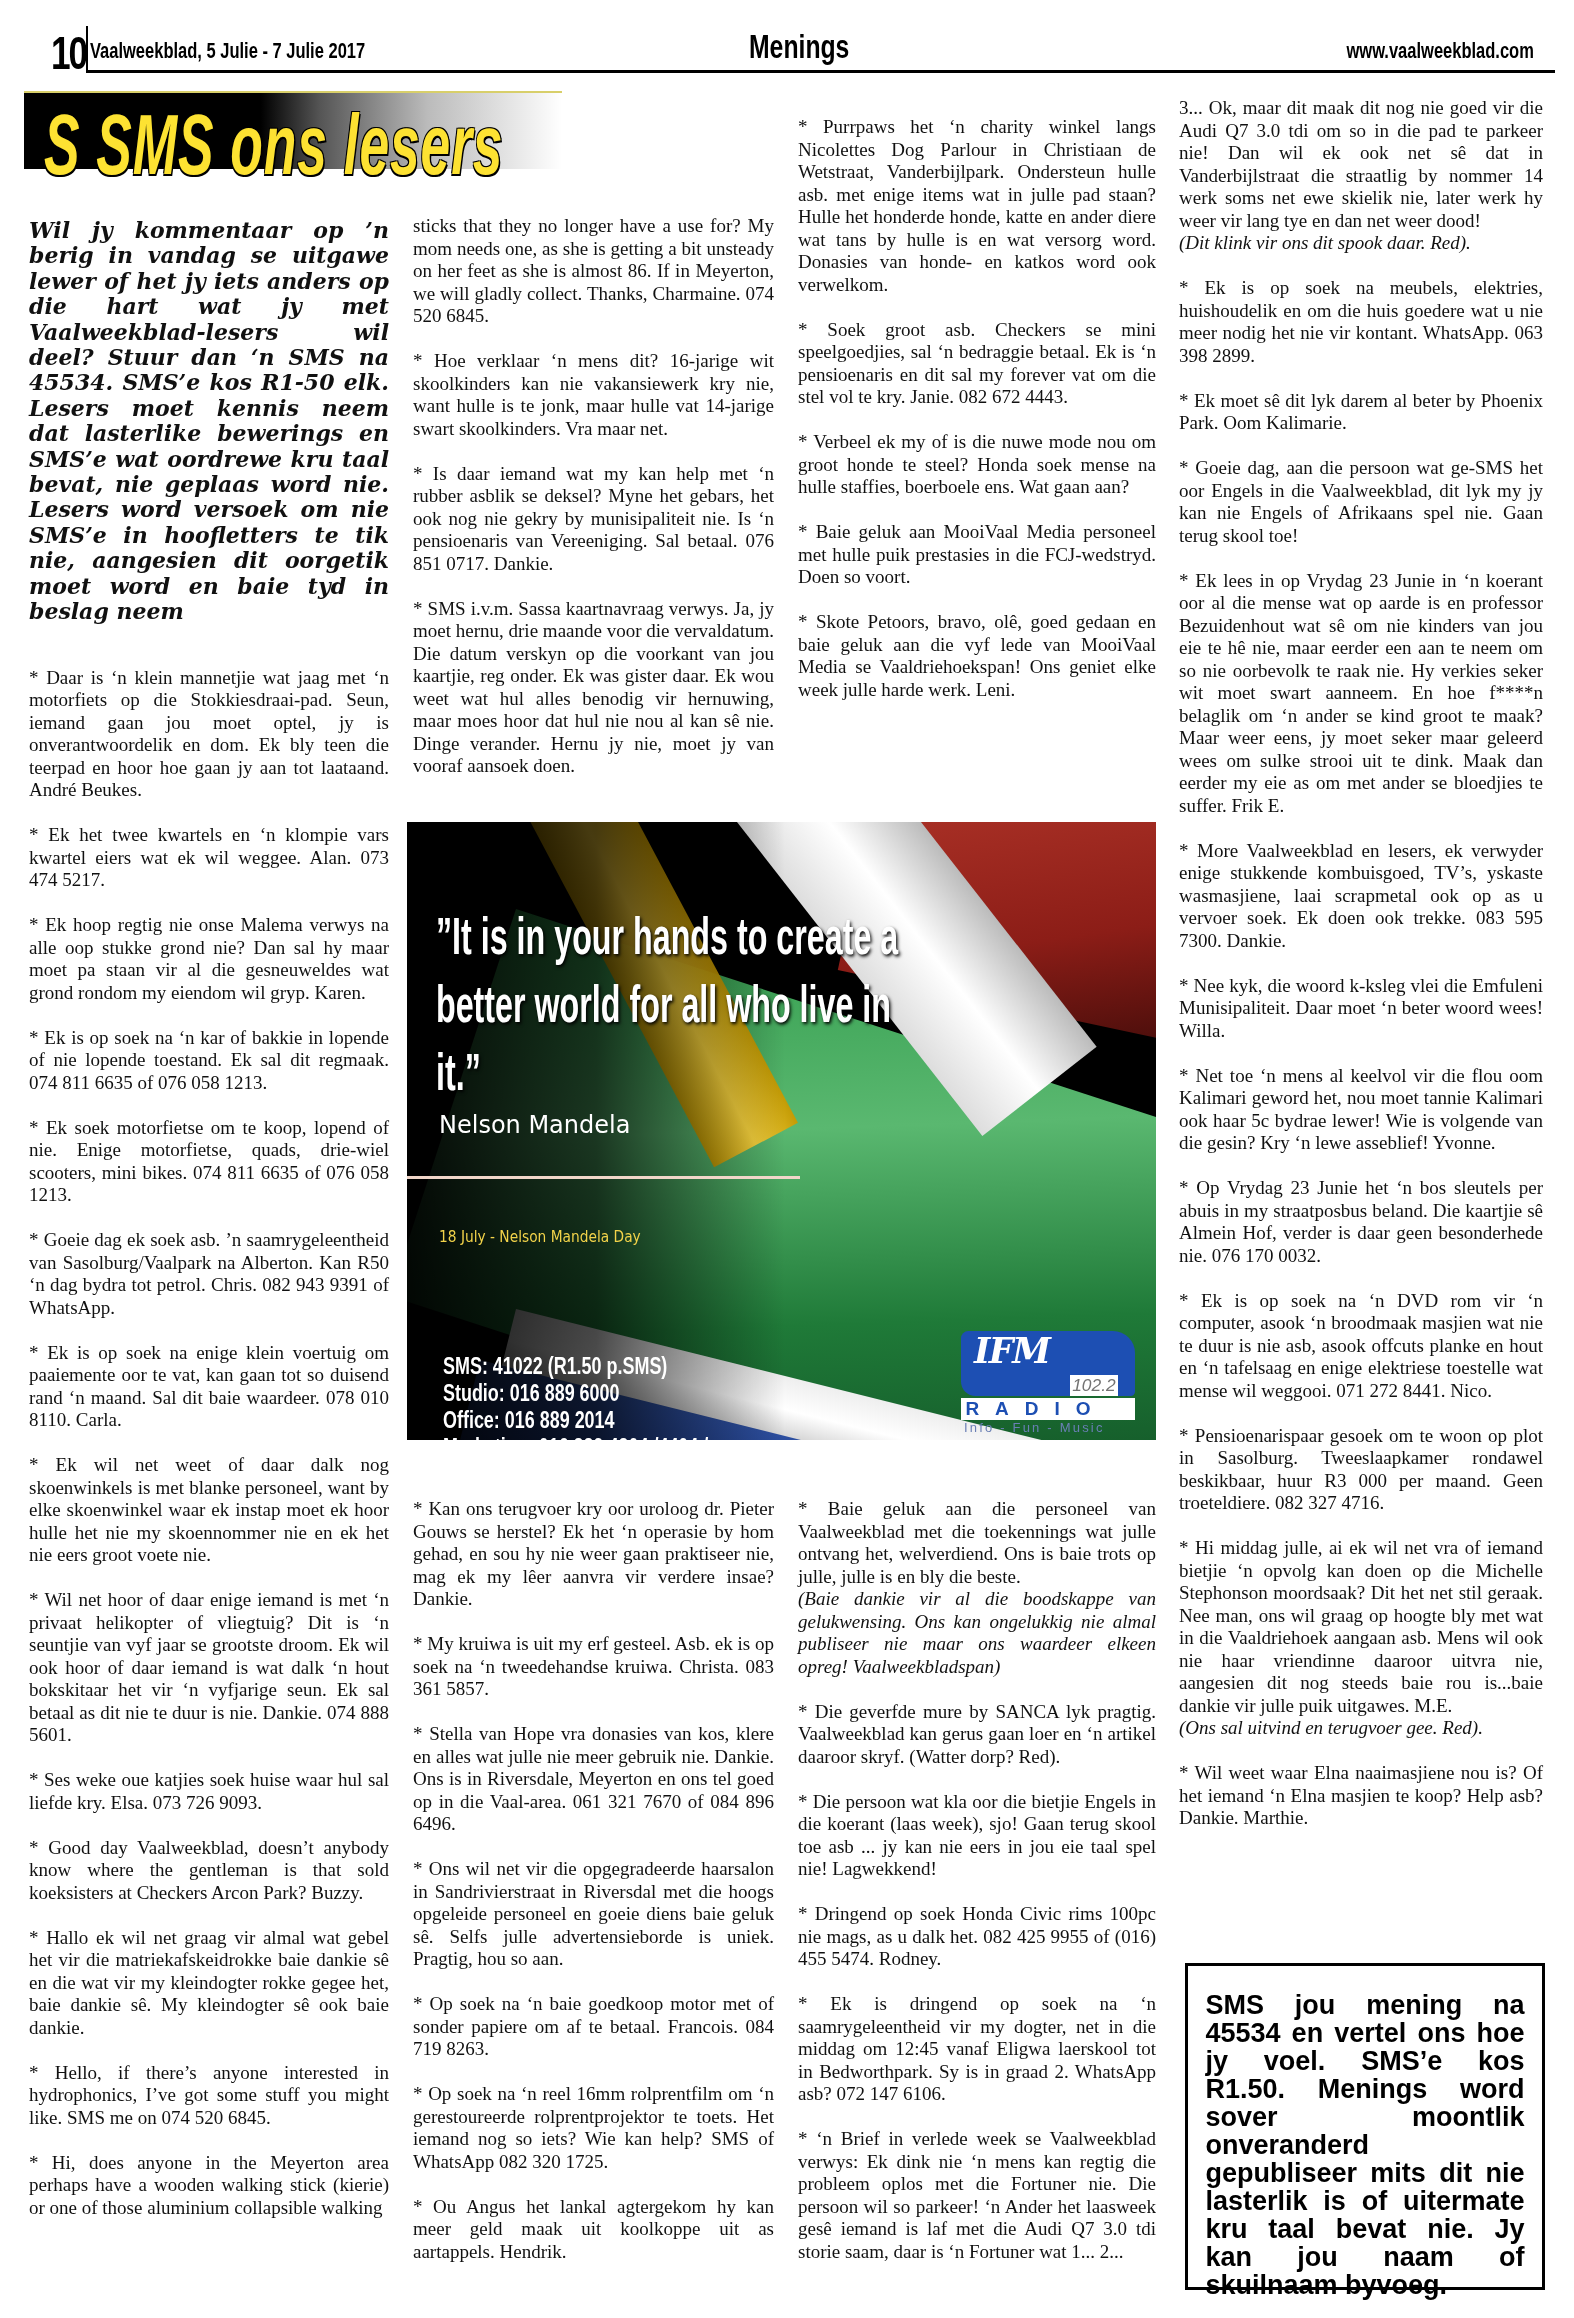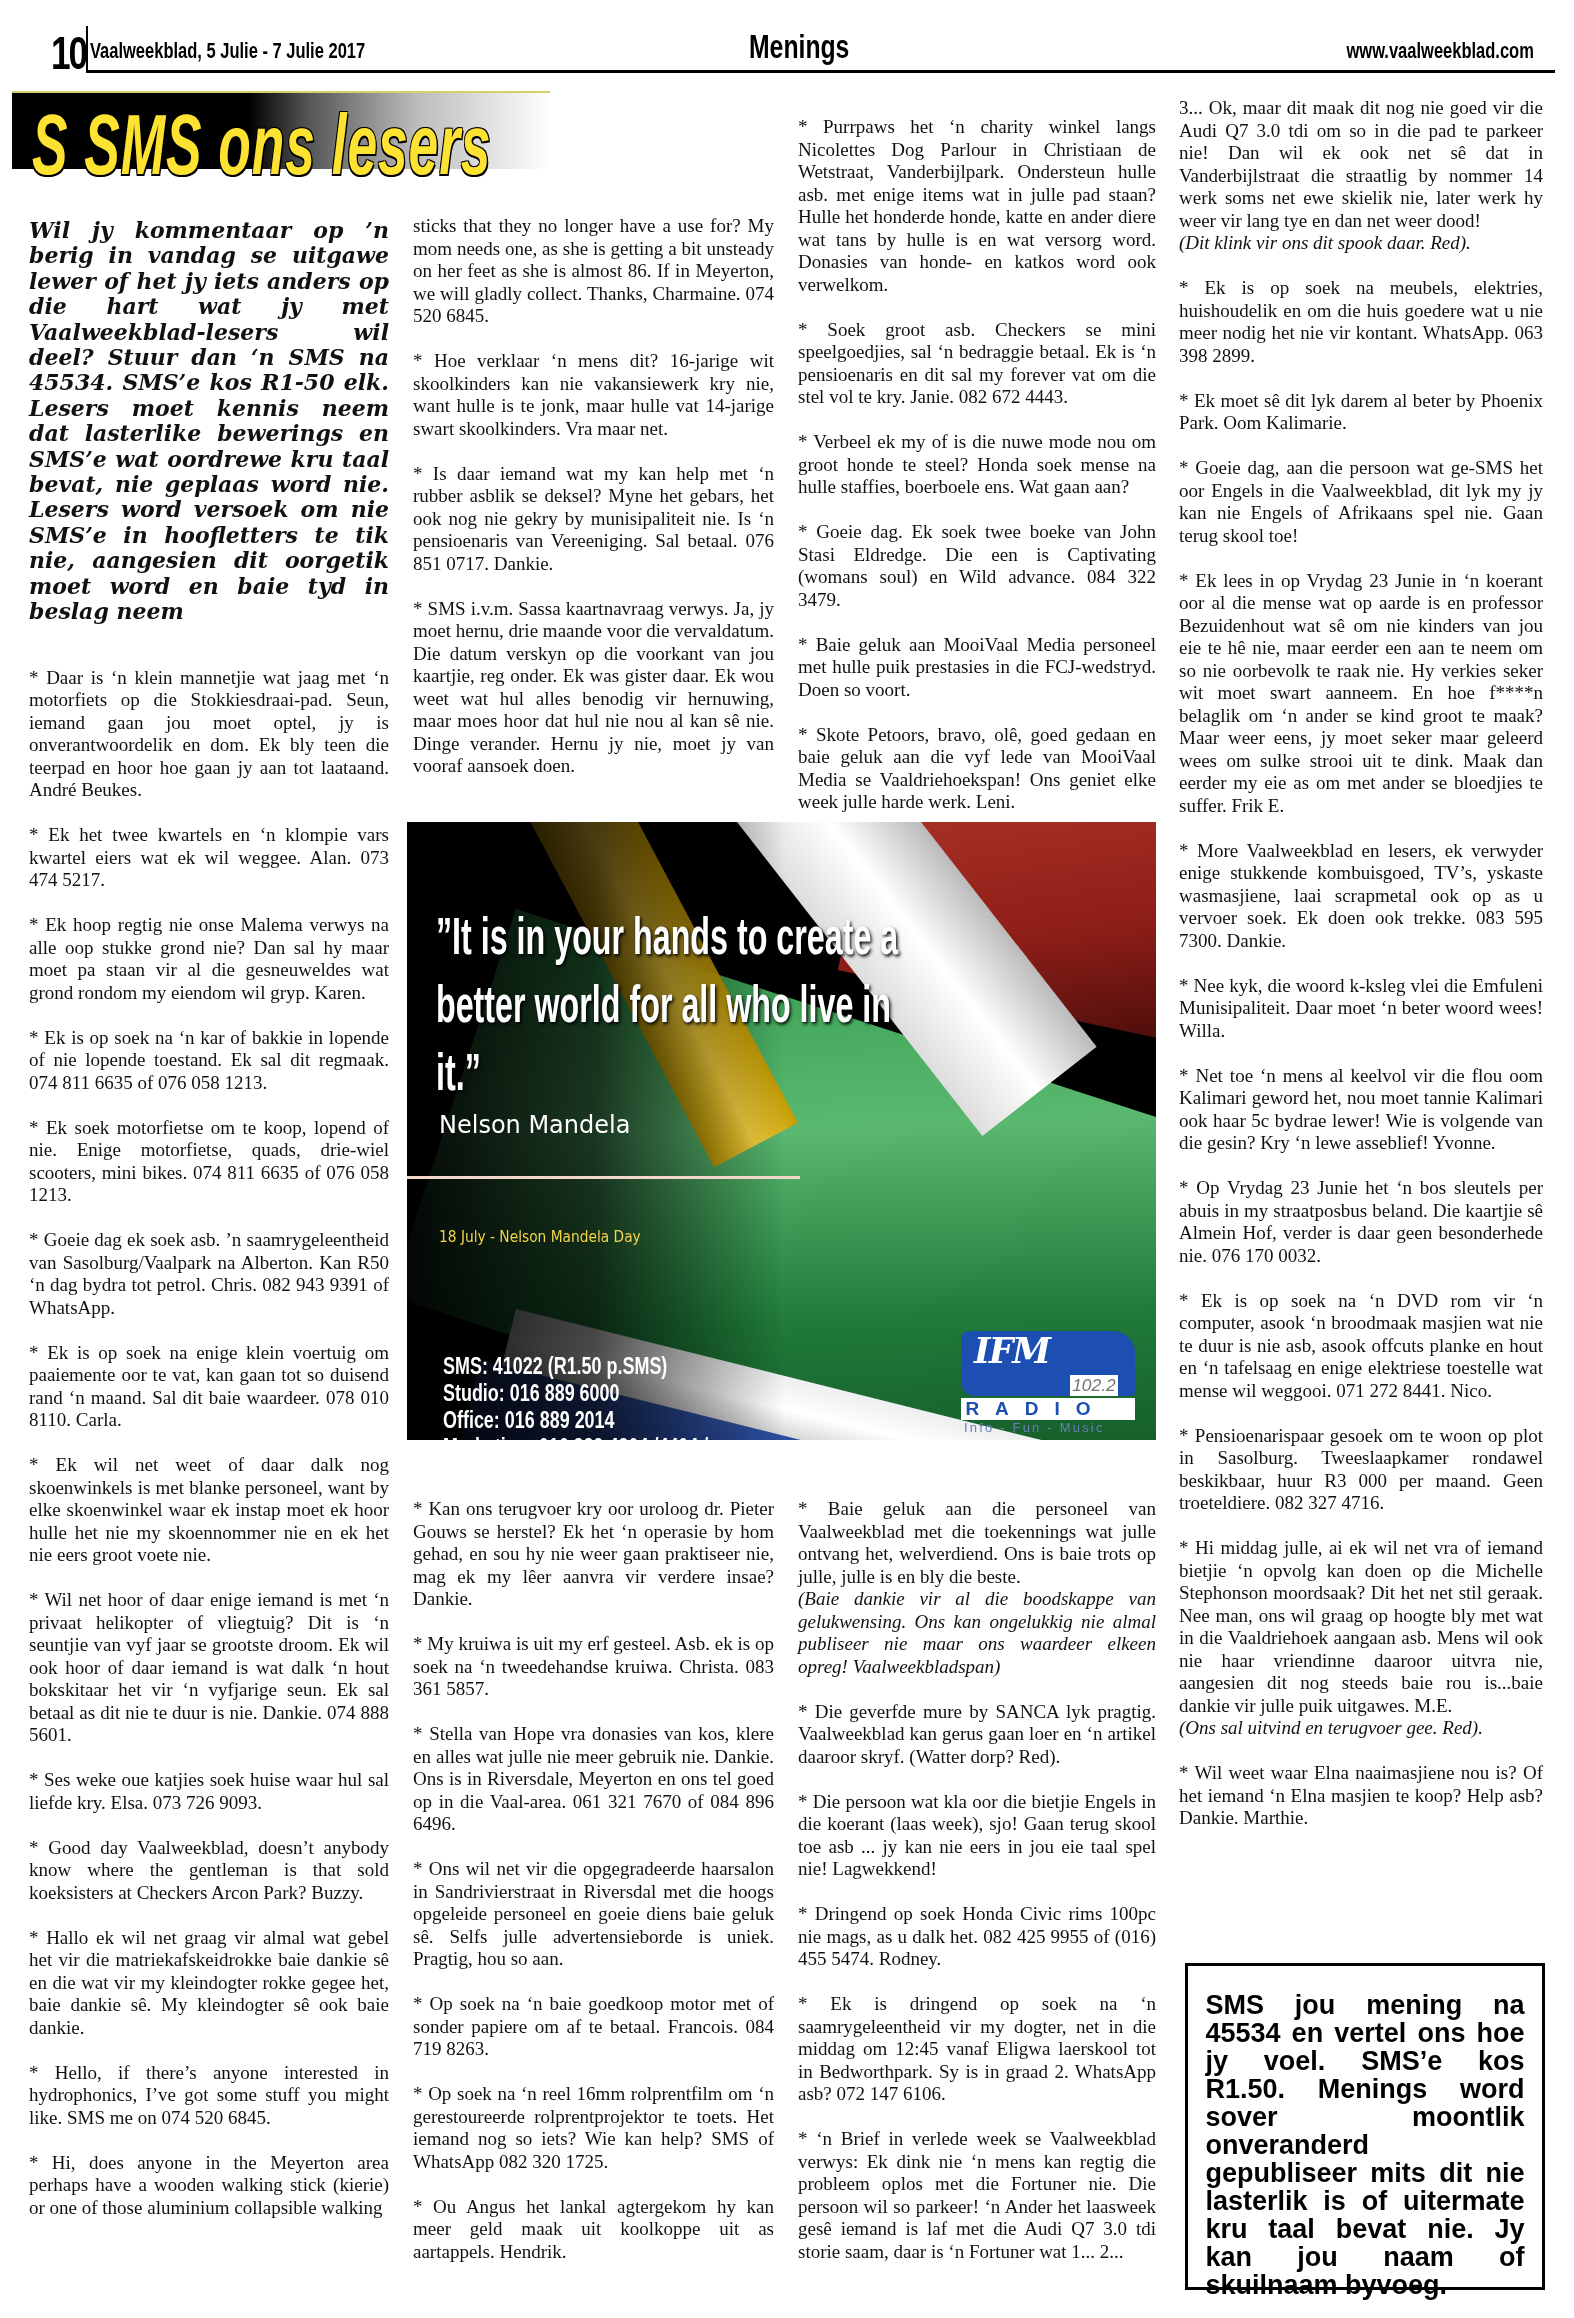--- a/index.html
+++ b/index.html
@@ -9,21 +9,21 @@
   
   .page-header { position: absolute; left: 29px; top: 22px; width: 1527px; height: 51px; }
   .page-num { position: absolute; left: 22px; top: 7.3px; font-family: "Liberation Sans", sans-serif; font-weight: bold; font-size: 47px; line-height: 47px; letter-spacing: -2.9px; transform: scaleX(0.75); transform-origin: left top; color: #000; }
   .header-divider-v { position: absolute; left: 57px; top: 3.6px; width: 1.5px; height: 44px; background: #000; }
   .pub-date { position: absolute; left: 61px; top: 16px; font-family: "Liberation Sans", sans-serif; font-weight: bold; font-size: 22px; transform: scaleX(0.75); transform-origin: left top; color: #000; white-space: nowrap; }
   .section-title { position: absolute; left: 720px; top: 5.8px; font-family: "Liberation Sans", sans-serif; font-weight: bold; font-size: 33px; transform: scaleX(0.75); transform-origin: left top; color: #000; }
   .site-url { position: absolute; right: 22px; top: 16px; font-family: "Liberation Sans", sans-serif; font-weight: bold; font-size: 22px; transform: scaleX(0.75); transform-origin: right top; color: #000; white-space: nowrap; }
   .header-rule { position: absolute; left: 57px; top: 48px; width: 1469px; height: 2.9px; background: #000; }
 
   
-  .banner { position: absolute; left: 12px; top: 91px; width: 538px; height: 78px; border-top: 2.9px solid #d8cf6a; background: linear-gradient(90deg, #000 0%, #000 44%, #555 55%, #bbb 75%, #fff 100%); text-decoration: underline; }
+  .banner { position: absolute; left: 24px; top: 91px; width: 538px; height: 78px; border-top: 2.9px solid #d8cf6a; background: linear-gradient(90deg, #000 0%, #000 44%, #555 55%, #bbb 75%, #fff 100%); text-decoration: underline; }
   .banner-text { position: absolute; left: 20.4px; top: 4.4px; font-family: "Liberation Sans", sans-serif; font-weight: bold; font-style: italic; font-size: 86px; line-height: 95px; color: #fde232; transform: scaleX(0.62); transform-origin: left top; white-space: nowrap; text-shadow: 2.2px 2.2px 0 #000, -1.5px -1.5px 0 #000, 1.5px -1.5px 0 #000, -1.5px 1.5px 0 #000; letter-spacing: 1.5px; }
 
   
   .col { position: absolute; font-size: 19px; line-height: 22.5px; text-align: justify; hyphens: auto; }
   .col1 { left: 29px; top: 218px; width: 360px; }
   .col2-top { left: 413px; top: 215px; width: 361px; }
   .col3-top { left: 798px; top: 116px; width: 358px; }
   .col4 { left: 1179px; top: 97px; width: 364px; }
   .col2-bot { left: 413px; top: 1498px; width: 361px; }
   .col3-bot { left: 798px; top: 1498px; width: 358px; }
@@ -94,21 +94,20 @@
   <p class="item">sticks that they no longer have a use for? My mom needs one, as she is getting a bit unsteady on her feet as she is almost 86. If in Meyerton, we will gladly collect. Thanks, Charmaine. 074 520 6845.</p>
   <p class="item">* Hoe verklaar ‘n mens dit? 16-jarige wit skoolkinders kan nie vakansiewerk kry nie, want hulle is te jonk, maar hulle vat 14-jarige swart skoolkinders. Vra maar net.</p>
   <p class="item">* Is daar iemand wat my kan help met ‘n rubber asblik se deksel? Myne het gebars, het ook nog nie gekry by munisipaliteit nie. Is ‘n pensioenaris van Vereeniging. Sal betaal. 076 851 0717. Dankie.</p>
   <p class="item">* SMS i.v.m. Sassa kaartnavraag verwys. Ja, jy moet hernu, drie maande voor die vervaldatum. Die datum verskyn op die voorkant van jou kaartjie, reg onder. Ek was gister daar. Ek wou weet wat hul alles benodig vir hernuwing, maar moes hoor dat hul nie nou al kan sê nie. Dinge verander. Hernu jy nie, moet jy van vooraf aansoek doen.</p>
 </div>
 
 <div class="col col3-top">
   <p class="item">* Purrpaws het ‘n charity winkel langs Nicolettes Dog Parlour in Christiaan de Wetstraat, Vanderbijlpark. Ondersteun hulle asb. met enige items wat in julle pad staan? Hulle het honderde honde, katte en ander diere wat tans by hulle is en wat versorg word. Donasies van honde- en katkos word ook verwelkom.</p>
   <p class="item">* Soek groot asb. Checkers se mini speelgoedjies, sal ‘n bedraggie betaal. Ek is ‘n pensioenaris en dit sal my forever vat om die stel vol te kry. Janie. 082 672 4443.</p>
   <p class="item">* Verbeel ek my of is die nuwe mode nou om groot honde te steel? Honda soek mense na hulle staffies, boerboele ens. Wat gaan aan?</p>
-  <p class="item">* Goeie dag. Ek soek twee boeke van John Stasi Eldredge. Die een is Captivating (womans soul) en Wild advance. 084 322 3479.</p>
   <p class="item">* Baie geluk aan MooiVaal Media personeel met hulle puik prestasies in die FCJ-wedstryd. Doen so voort.</p>
   <p class="item">* Skote Petoors, bravo, olê, goed gedaan en baie geluk aan die vyf lede van MooiVaal Media se Vaaldriehoekspan! Ons geniet elke week julle harde werk. Leni.</p>
 </div>
 
 <div class="col col4">
   <p>3... Ok, maar dit maak dit nog nie goed vir die Audi Q7 3.0 tdi om so in die pad te parkeer nie! Dan wil ek ook net sê dat in Vanderbijlstraat die straatlig by nommer 14 werk soms net ewe skielik nie, later werk hy weer vir lang tye en dan net weer dood!</p>
   <p class="item note">(Dit klink vir ons dit spook daar. Red).</p>
   <p class="item">* Ek is op soek na meubels, elektries, huishoudelik en om die huis goedere wat u nie meer nodig het nie vir kontant. WhatsApp. 063 398 2899.</p>
   <p class="item">* Ek moet sê dit lyk darem al beter by Phoenix Park. Oom Kalimarie.</p>
   <p class="item">* Goeie dag, aan die persoon wat ge-SMS het oor Engels in die Vaalweekblad, dit lyk my jy kan nie Engels of Afrikaans spel nie. Gaan terug skool toe!</p>

